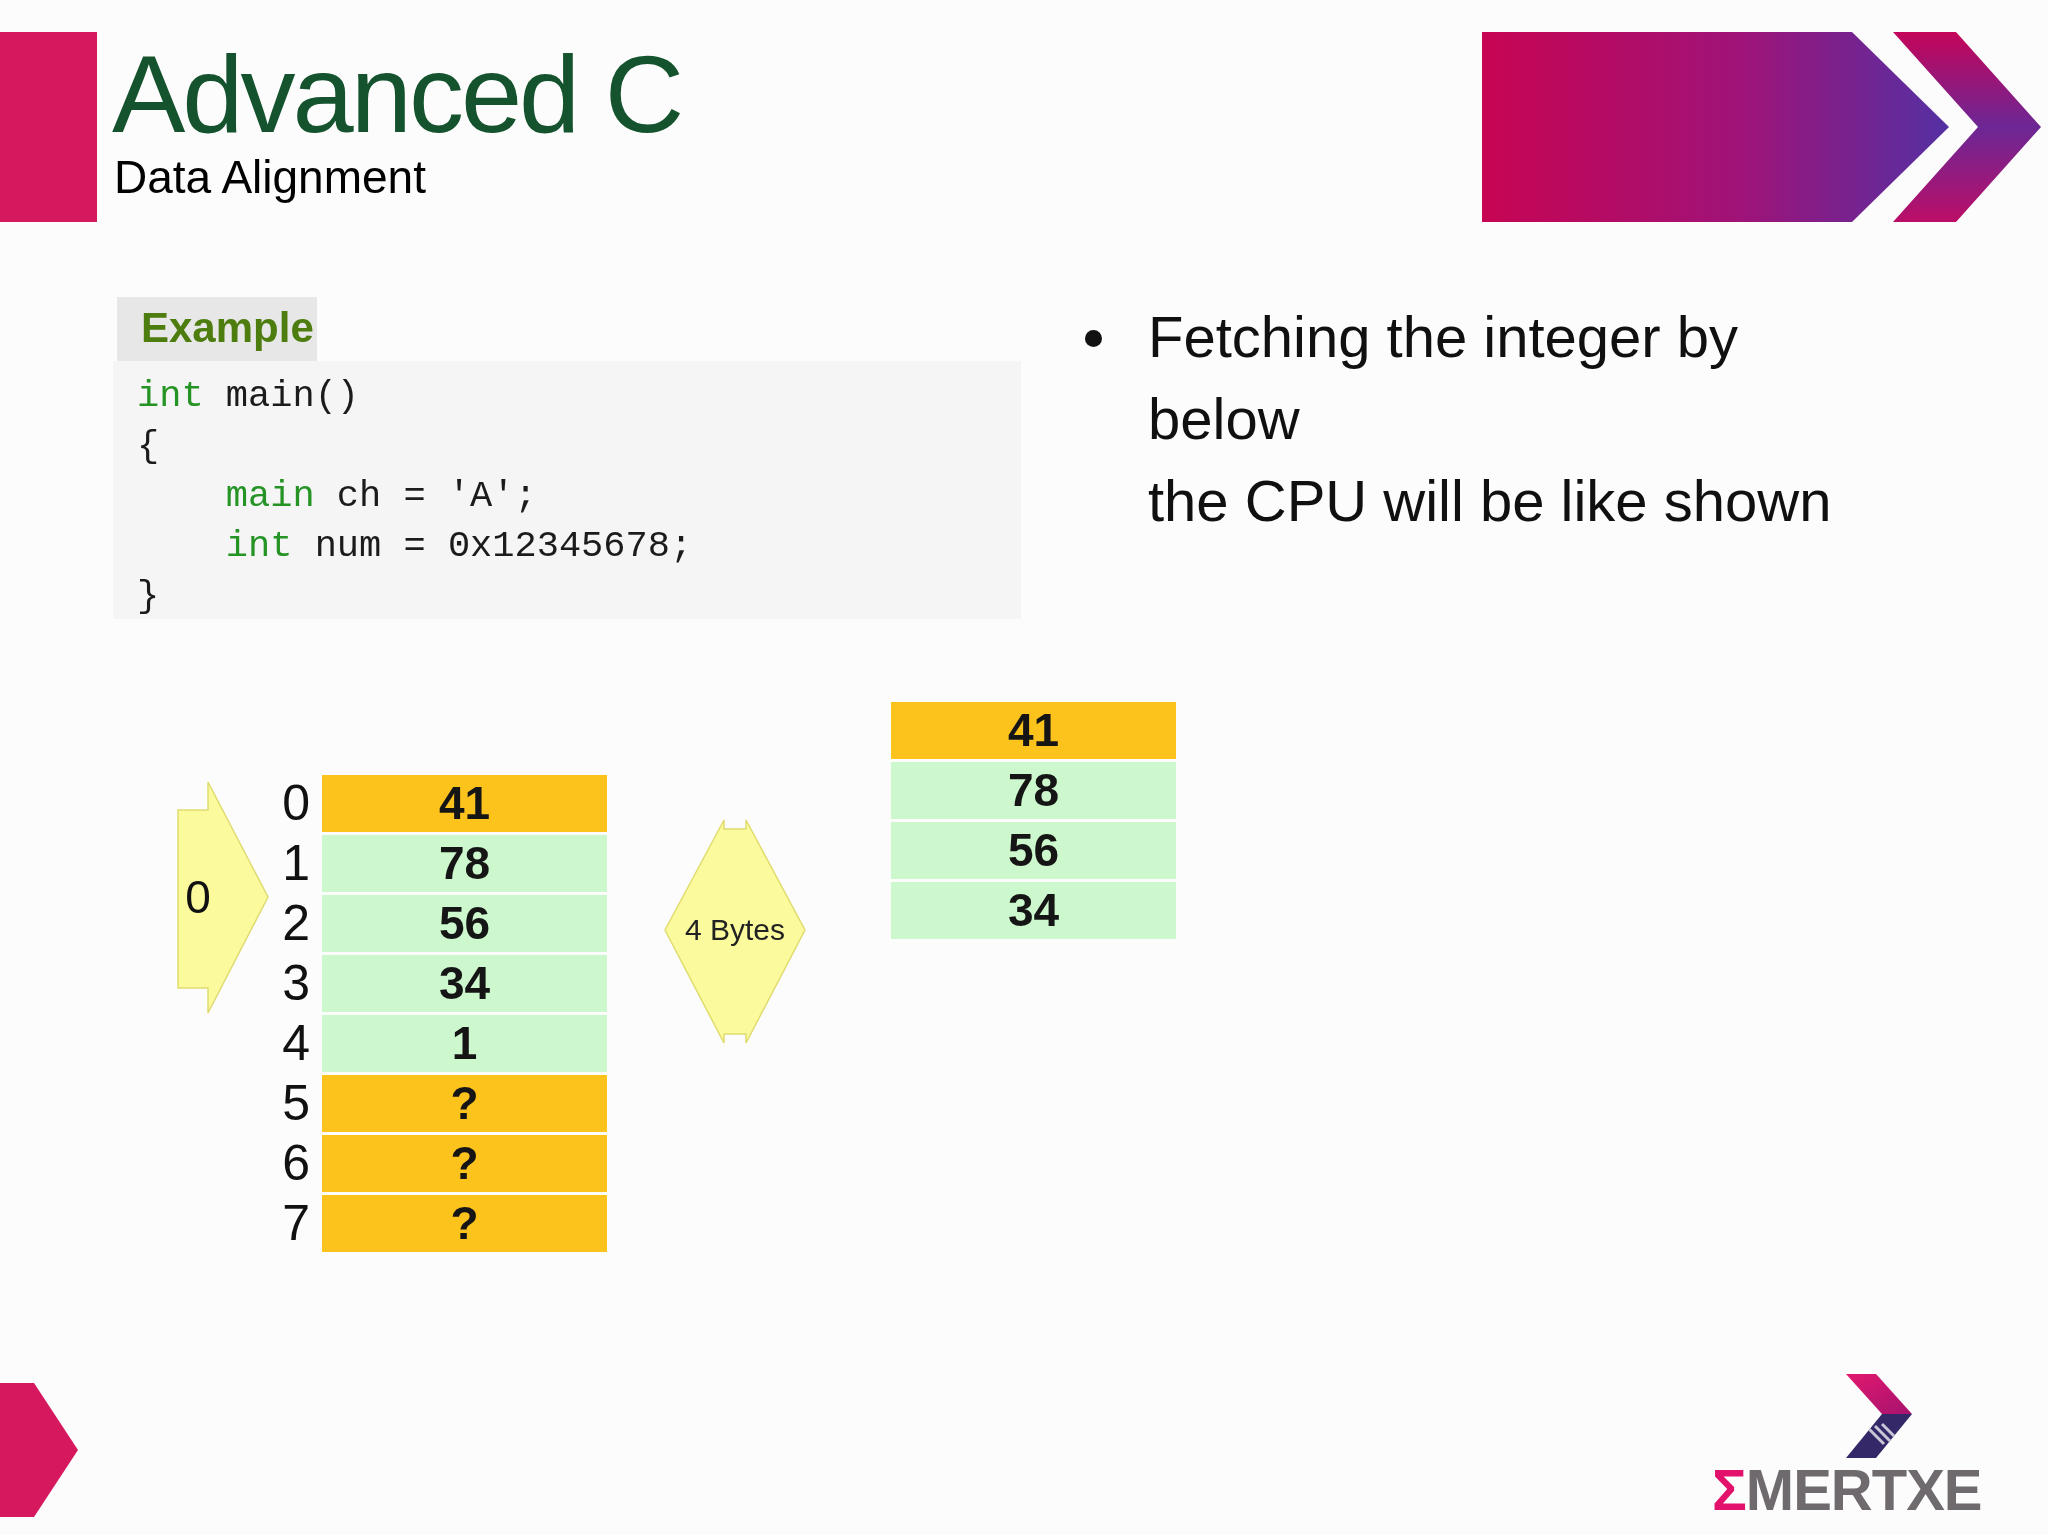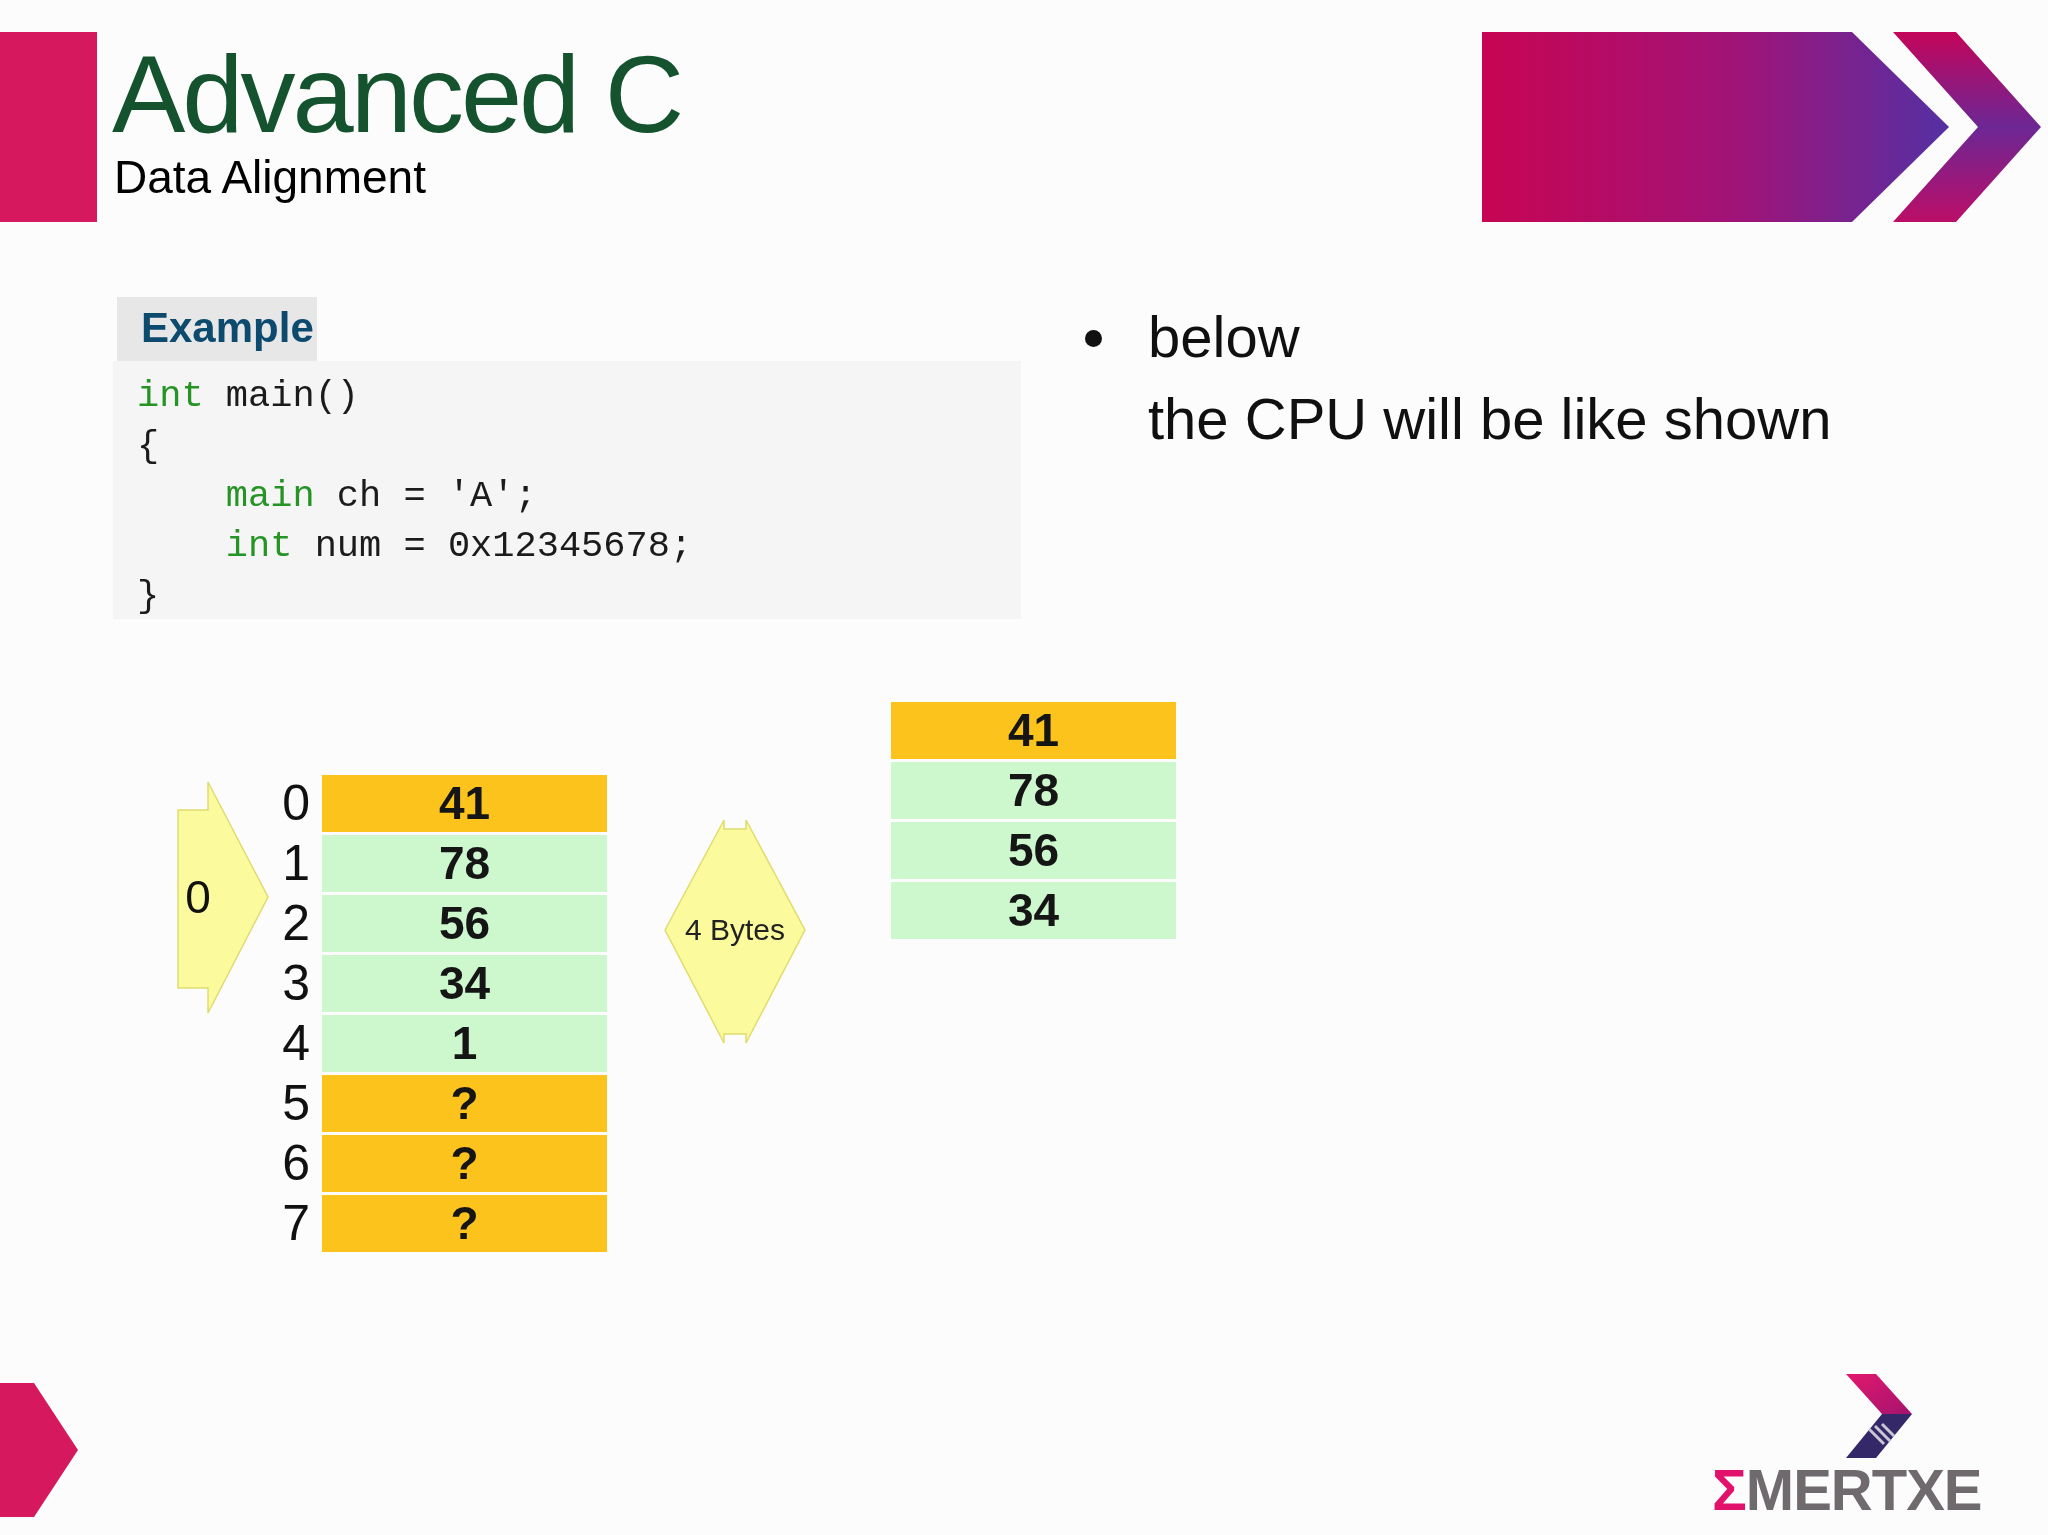--- a/index.html
+++ b/index.html
@@ -11,21 +11,21 @@
   body{font-family:"Liberation Sans",sans-serif;background:#fff;}
   .slide{position:relative;width:2048px;height:1535px;background:#FCFCFC;overflow:hidden;}
 
   .pink-bar{position:absolute;left:0;top:32px;width:97px;height:190px;background:var(--pink);}
   .title{position:absolute;left:112px;top:36px;font-size:110px;font-weight:400;letter-spacing:-3px;color:#14532d;line-height:1.05;}
   .subtitle{position:absolute;left:114px;top:150px;font-size:46px;font-weight:400;color:#000000;}
 
   .header-arrow{position:absolute;left:1480px;top:30px;}
 
   .example-tag{position:absolute;left:117px;top:297px;width:200px;height:80px;background:#E7E7E7;
-    font-size:42px;font-weight:700;color:#0c4a6e;line-height:62px;padding-left:24px;}
+    font-size:42px;font-weight:700;color:#4d7c0f;line-height:62px;padding-left:24px;}
   .code-block{position:absolute;left:113px;top:361px;width:908px;height:258px;background:#F5F5F6;
     padding:10px 0 0 24px;}
   .cline{font-family:"Liberation Mono",monospace;font-weight:400;font-size:37px;line-height:50px;
     color:#1b1b1b;white-space:pre;}
   .cline .kw{color:var(--kw);}
 
   .bullet-dot{position:absolute;left:1085px;top:330px;width:17px;height:17px;border-radius:50%;background:#111;}
   .bullet-text{position:absolute;left:1148px;top:296px;font-size:58px;color:#101010;line-height:82px;}
 
   .byte-table{position:absolute;left:240px;top:775px;display:flex;flex-direction:column;gap:3px;}
@@ -83,20 +83,21 @@
         <div class="cline"><span class="kw">int</span><span> main()</span></div>
         <div class="cline"><span>{</span></div>
         <div class="cline"><span>    </span><span class="kw">main</span><span> ch = 'A';</span></div>
         <div class="cline"><span>    </span><span class="kw">int</span><span> num = 0x12345678;</span></div>
         <div class="cline"><span>}</span></div>
       </div>
   </div>
 
   <div class="bullet-dot"></div>
   <div class="bullet-text" id="bullet-lines">
+      <div>Fetching the integer by</div>
       <div>below</div>
       <div>the CPU will be like shown</div>
     </div>
 
   <svg class="start-arrow" width="94" height="235" viewBox="0 0 94 235">
     <polygon points="2,30 32,30 32,2 92,117 32,233 32,208 2,208" fill="var(--yellow)" stroke="#DFDB70" stroke-width="1.5"></polygon>
     <text x="22" y="133" text-anchor="middle" font-size="46" fill="#111">0</text>
   </svg>
 
   <div class="byte-table" id="byte-table">

